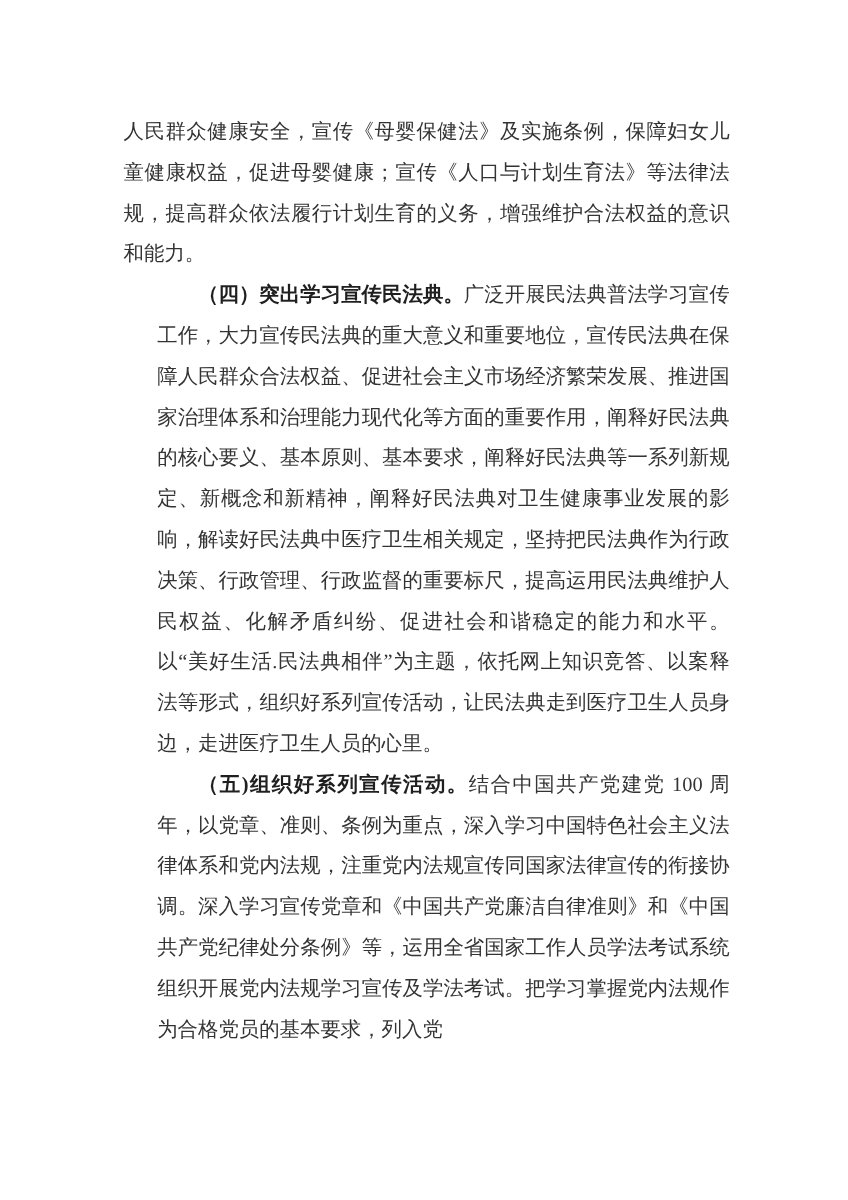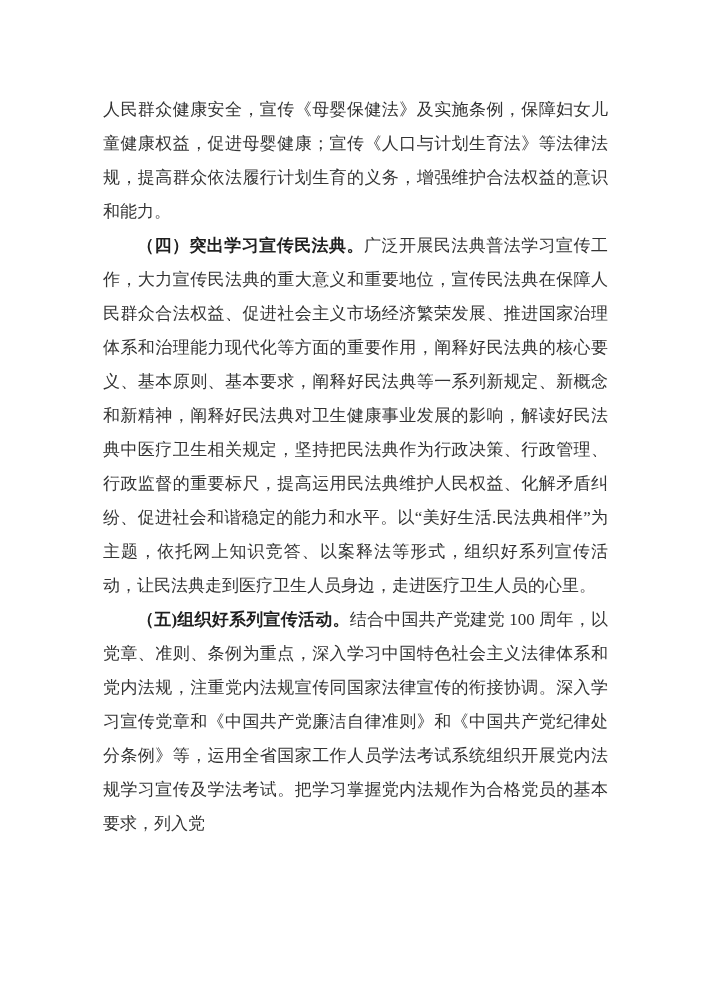--- a/index.html
+++ b/index.html
@@ -25,20 +25,21 @@
     line-height: 34px;
   }
   p.para {
     margin: 0;
     padding: 0;
     text-align: justify;
     word-break: break-all;
   }
   p.para.indent {
     text-indent: 2em;
+    margin-left: 28px;
   }
   .para b {
     font-weight: 700;
     color: #1f1f1f;
   }
 </style>
 </head>
 <body>
 
 <div class="page">

